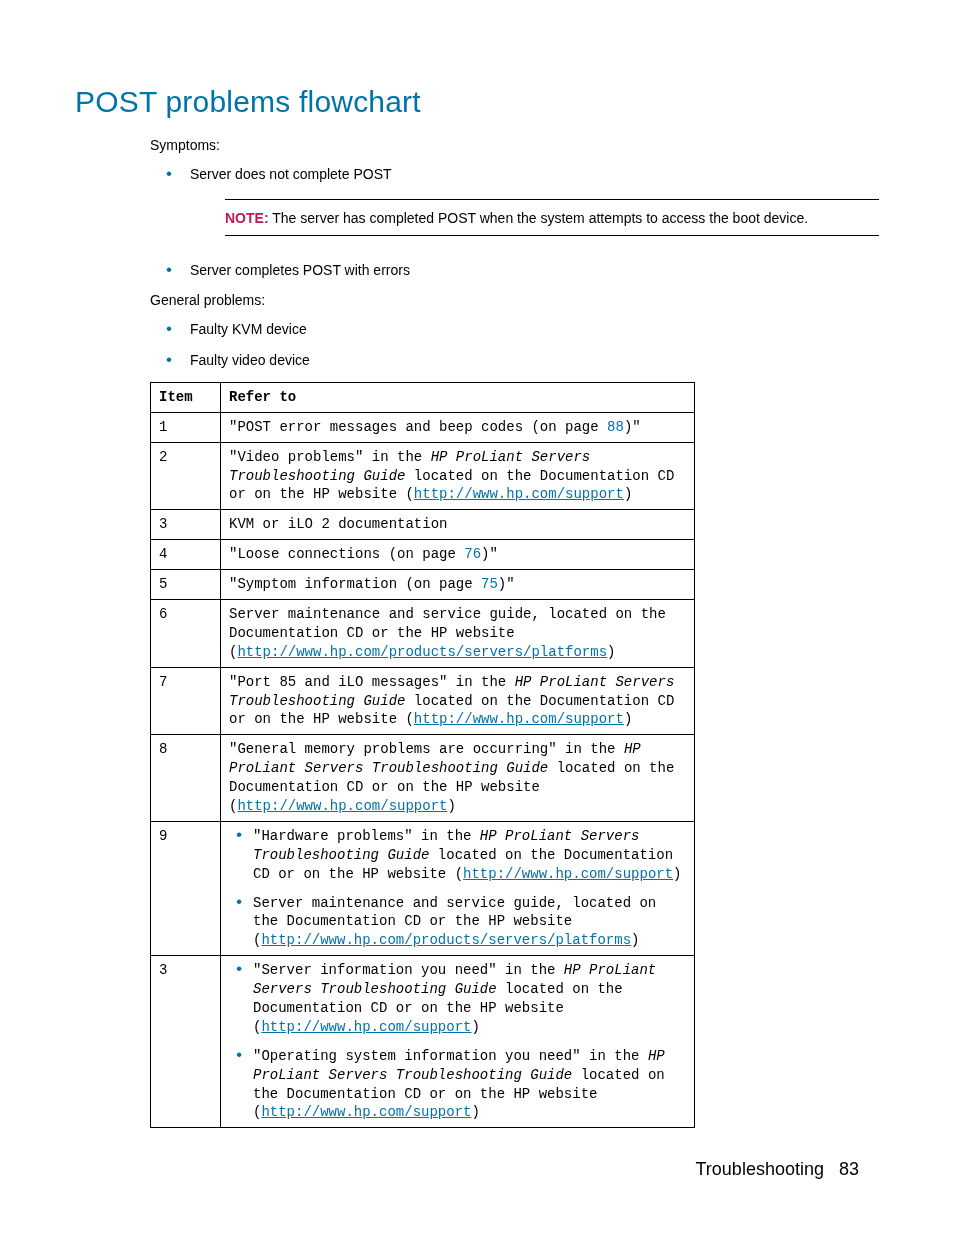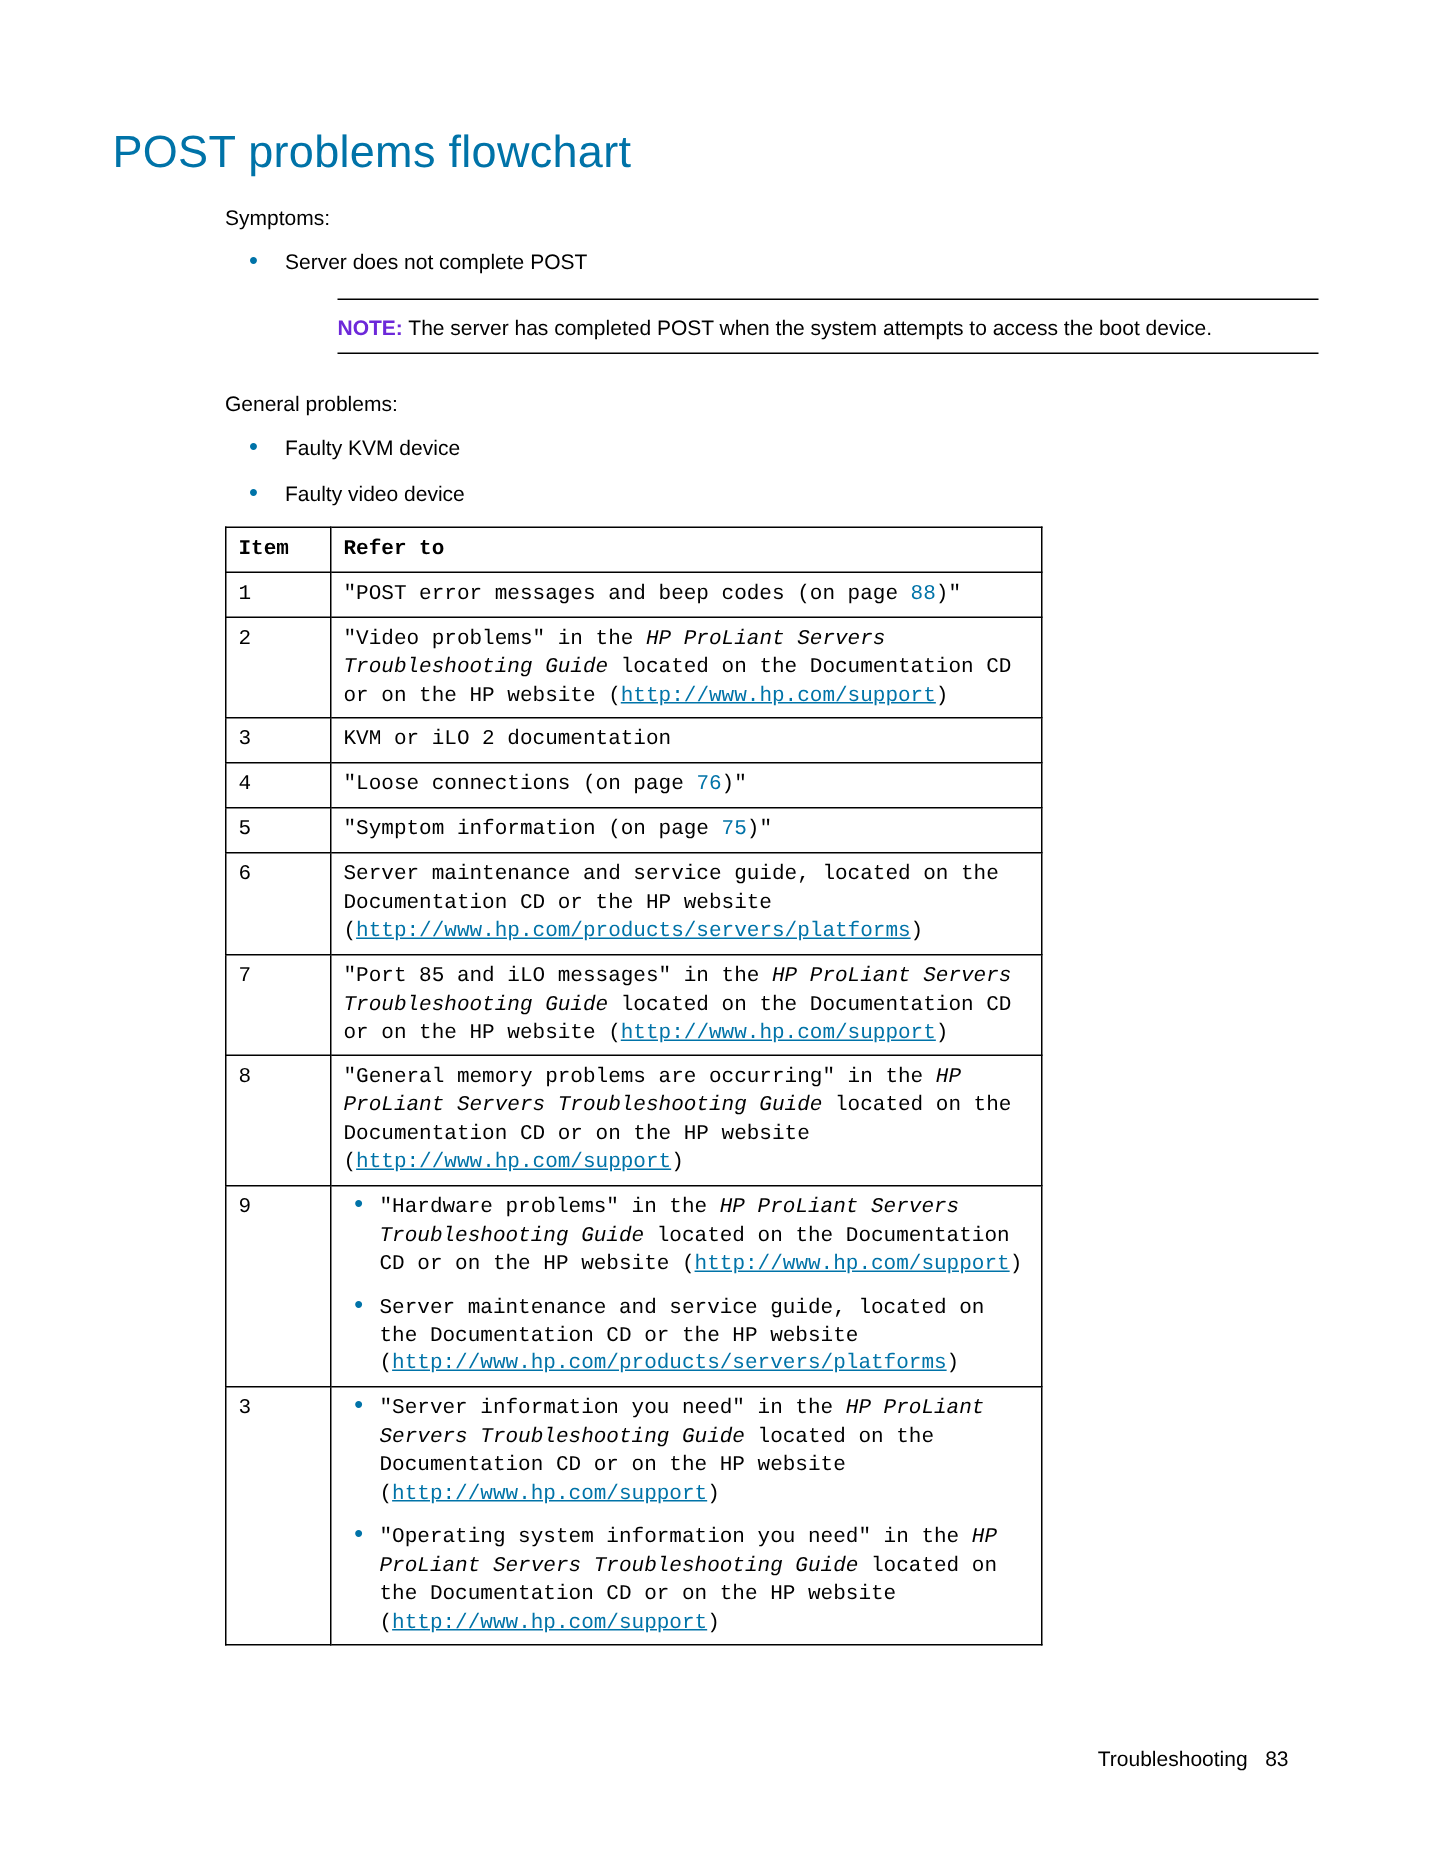--- a/index.html
+++ b/index.html
@@ -94,43 +94,46 @@
       color: #0073a8;
       position: absolute;
       left: 5px;
       top: -2px;
       font-size: 17px;
     }
     .footer {
       position: absolute;
       bottom: 55px;
       right: 95px;
-      font-size: 14px;
-    }
-    .note-label { color:#6d28d9; font-weight:bold; }
+      font-size: 18px;
+    }
+    .note-label { color:#be185d; font-weight:bold; }
   </style>
 </head>
 <body>
 
 <h1>POST problems flowchart</h1>
 
 <div class="indent">
   <p class="symptoms-label">Symptoms:</p>
   <ul class="bullets">
     <li>Server does not complete POST</li>
   </ul>
 
   <div class="note-wrap">
     <hr class="note-hr">
     <p class="note-text">
       <span class="note-label">NOTE:</span><span> The server has completed POST when the system attempts to access the boot device.</span>
     </p>
     <hr class="note-hr">
   </div>
 
+  <ul class="bullets">
+    <li>Server completes POST with errors</li>
+  </ul>
 
   <p class="possible-label">General problems:</p>
   <ul class="bullets">
     <li>Faulty KVM device</li>
     <li>Faulty video device</li>
   </ul>
 
   <table>
     <tbody>
         <tr>

